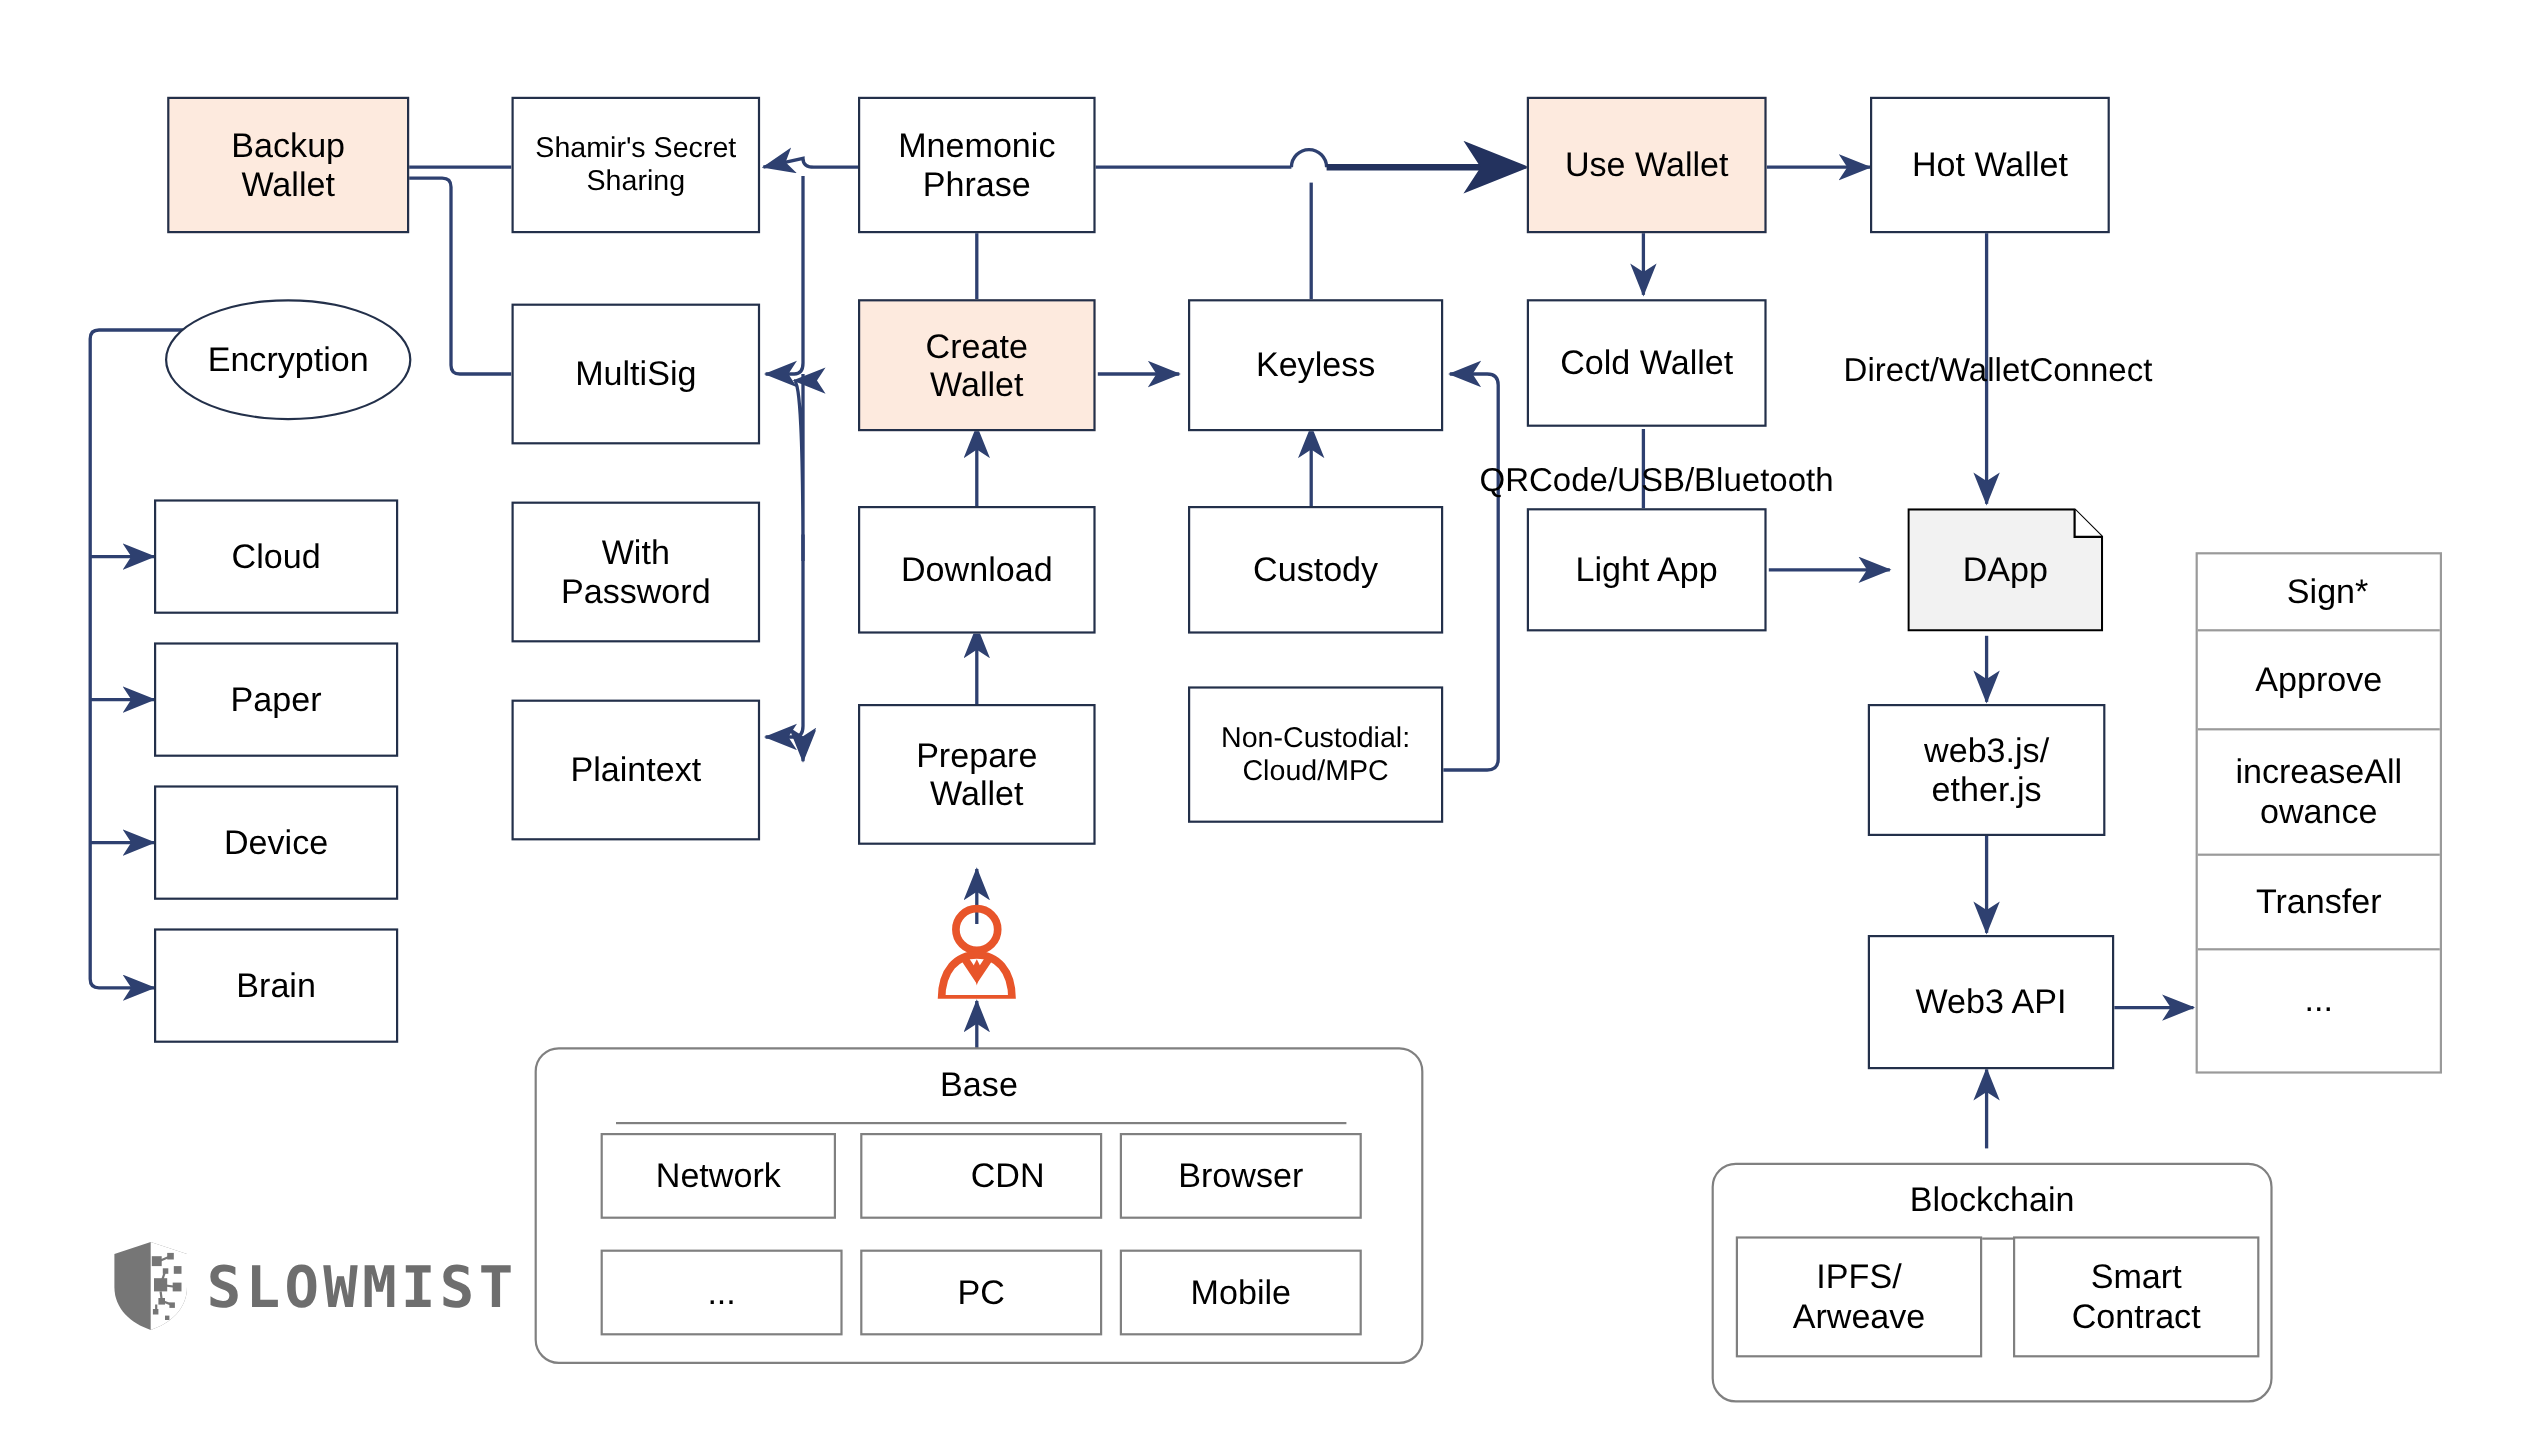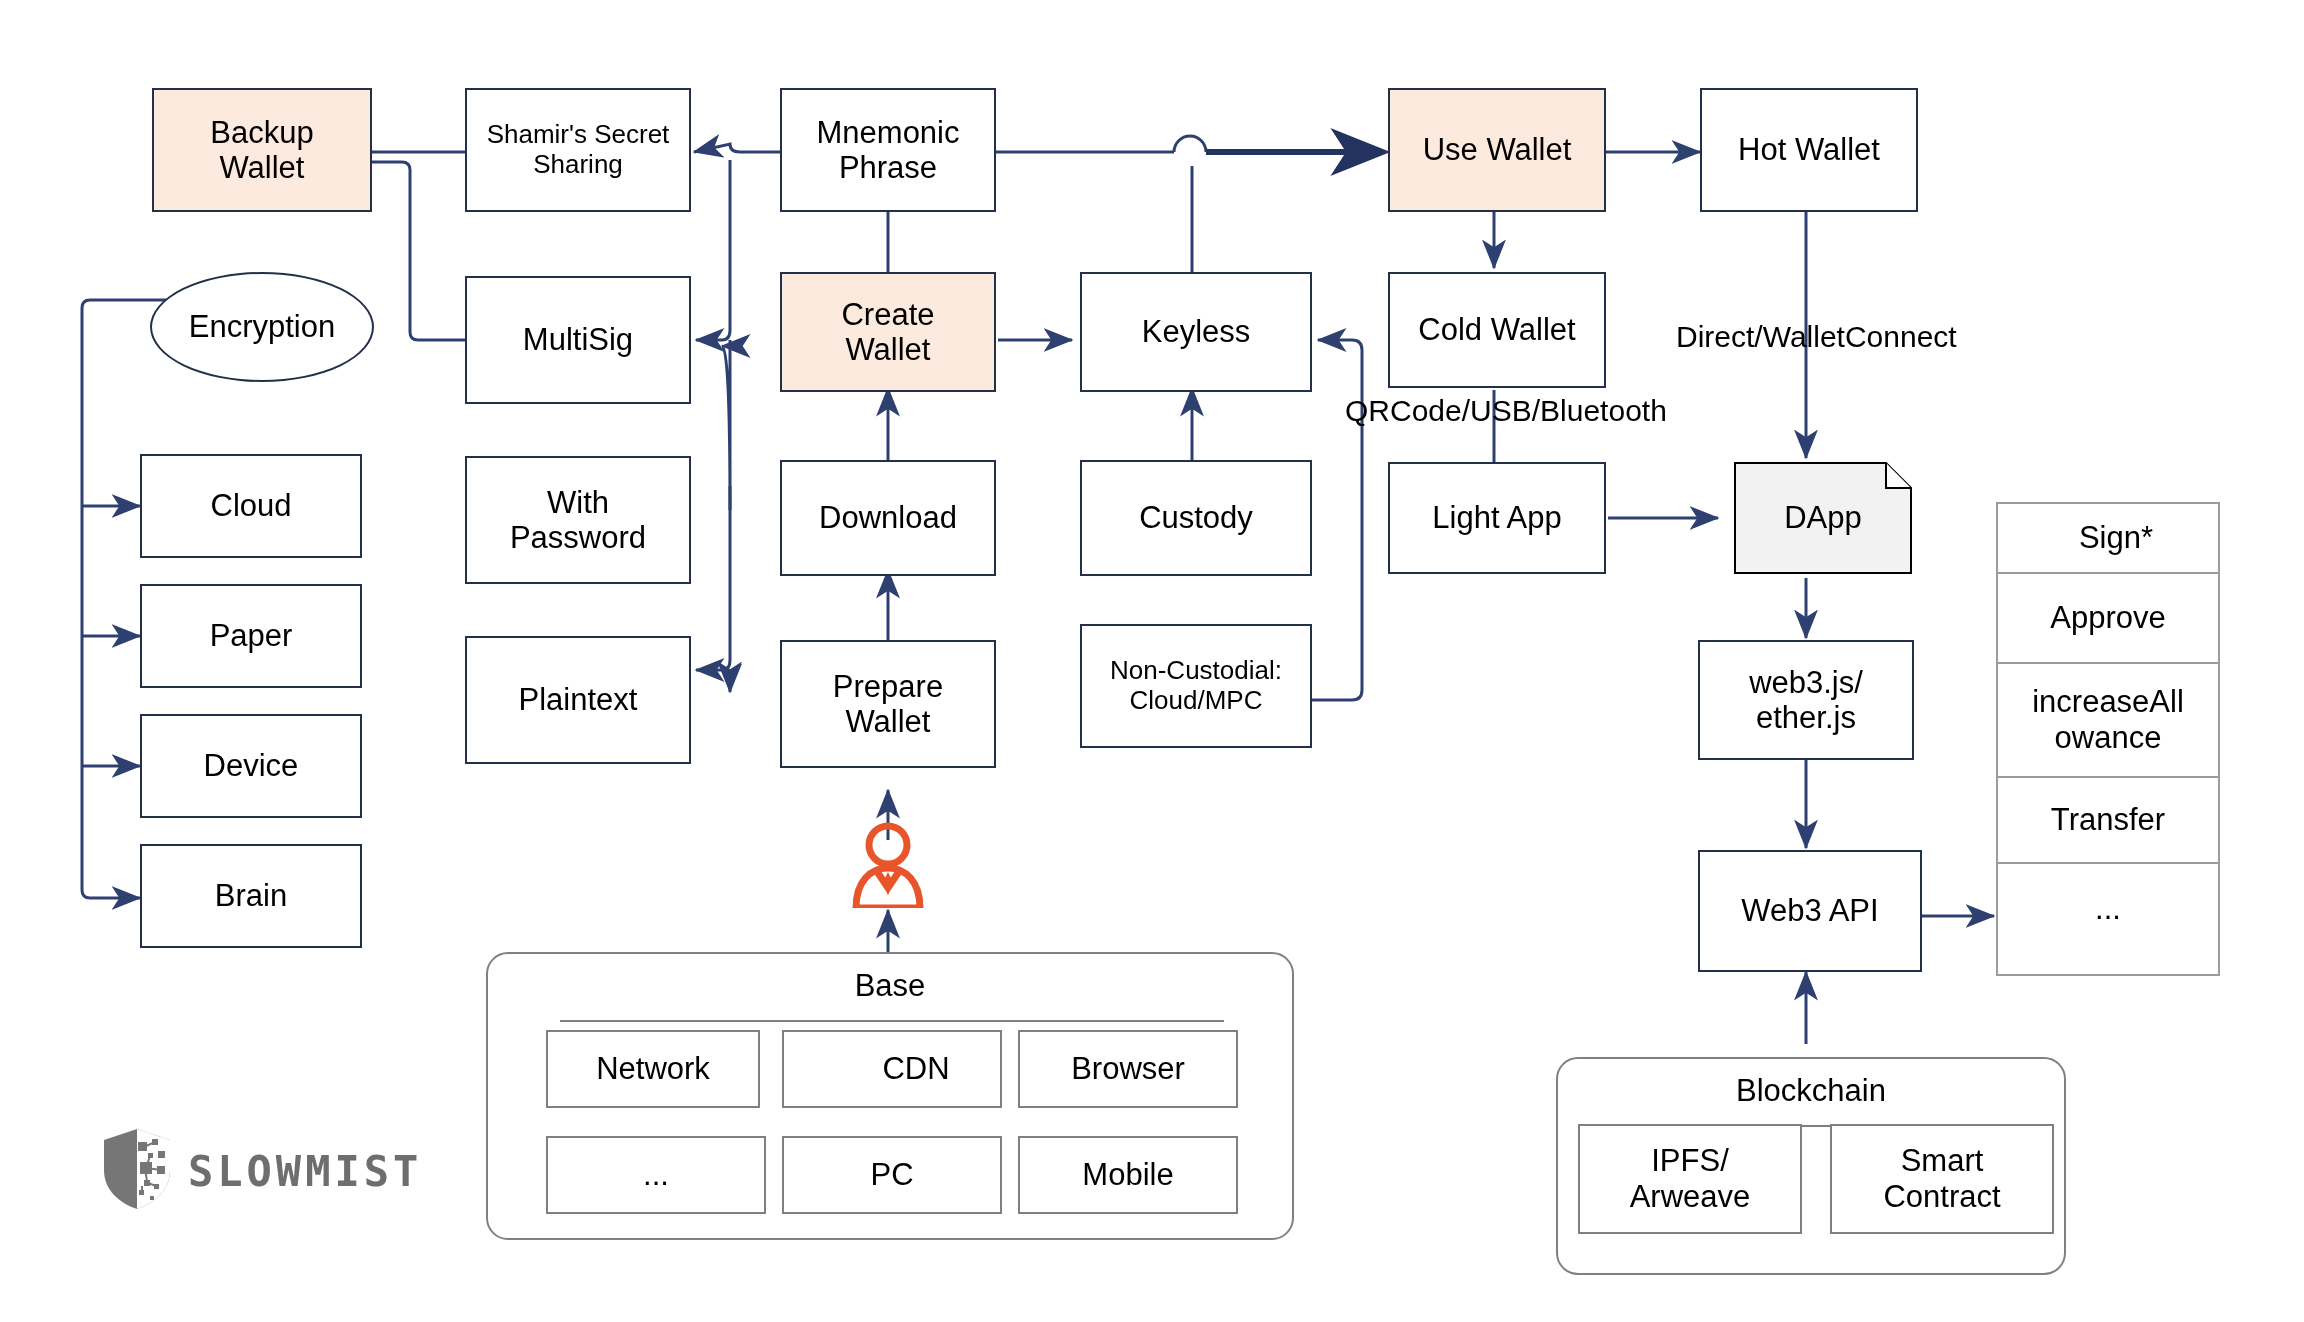--- a/index.html
+++ b/index.html
@@ -63,21 +63,21 @@
   .oprow:last-child{border-bottom:none;}
 
   .edge-label{
     position:absolute;font-size:30px;color:#000;white-space:nowrap;
   }
 
   
   .logo{position:absolute;display:flex;align-items:center;gap:14px;}
   .logo-text{
     font-family:"DejaVu Sans Mono","Liberation Mono",monospace;
-    font-size:42px;letter-spacing:4px;color:#6e6e6e;font-weight:600;
+    font-size:52px;letter-spacing:4px;color:#6e6e6e;font-weight:600;
   }
 </style>
 </head>
 <body>
 
 <div id="canvas">
 
   <svg id="edges" viewBox="0 0 2304 1322">
     <defs>
       <marker id="ah" markerWidth="12" markerHeight="12" refX="9.5" refY="4" orient="auto" markerUnits="strokeWidth">
@@ -206,21 +206,21 @@
       <path d="M1,1 L152,1 L177,26 L177,111 L1,111 Z" fill="#f2f2f2" stroke="#000000" stroke-width="2"></path>
       <path d="M152,1 L152,26 L177,26" fill="#ffffff" stroke="#000000" stroke-width="2"></path>
     </svg>
     <div class="note-label">DApp</div>
   </div>
 
   <div class="node" style="left:1698px;top:640px;width:216px;height:120px;">web3.js/
 ether.js</div>
   <div class="node" style="left:1698px;top:850px;width:224px;height:122px;">Web3 API</div>
 
-  <div class="edge-label" style="left:1345px;top:394px;">QRCode/USB/Bluetooth</div>
+  <div class="edge-label" style="left:1345px;top:420px;">QRCode/USB/Bluetooth</div>
   <div class="edge-label" style="left:1676px;top:320px;">Direct/WalletConnect</div>
 
   <div class="group" style="left:486px;top:952px;width:808px;height:288px;">
     <div class="group-title">Base</div>
     <div class="group-rule" style="left:72px;top:66px;width:664px;"></div>
   </div>
   <div class="gbox" style="left:546px;top:1030px;width:214px;height:78px;">Network</div>
   <div class="gbox" style="left:782px;top:1030px;width:220px;height:78px;padding-left:48px;">CDN</div>
   <div class="gbox" style="left:1018px;top:1030px;width:220px;height:78px;">Browser</div>
   <div class="gbox" style="left:546px;top:1136px;width:220px;height:78px;">...</div>

